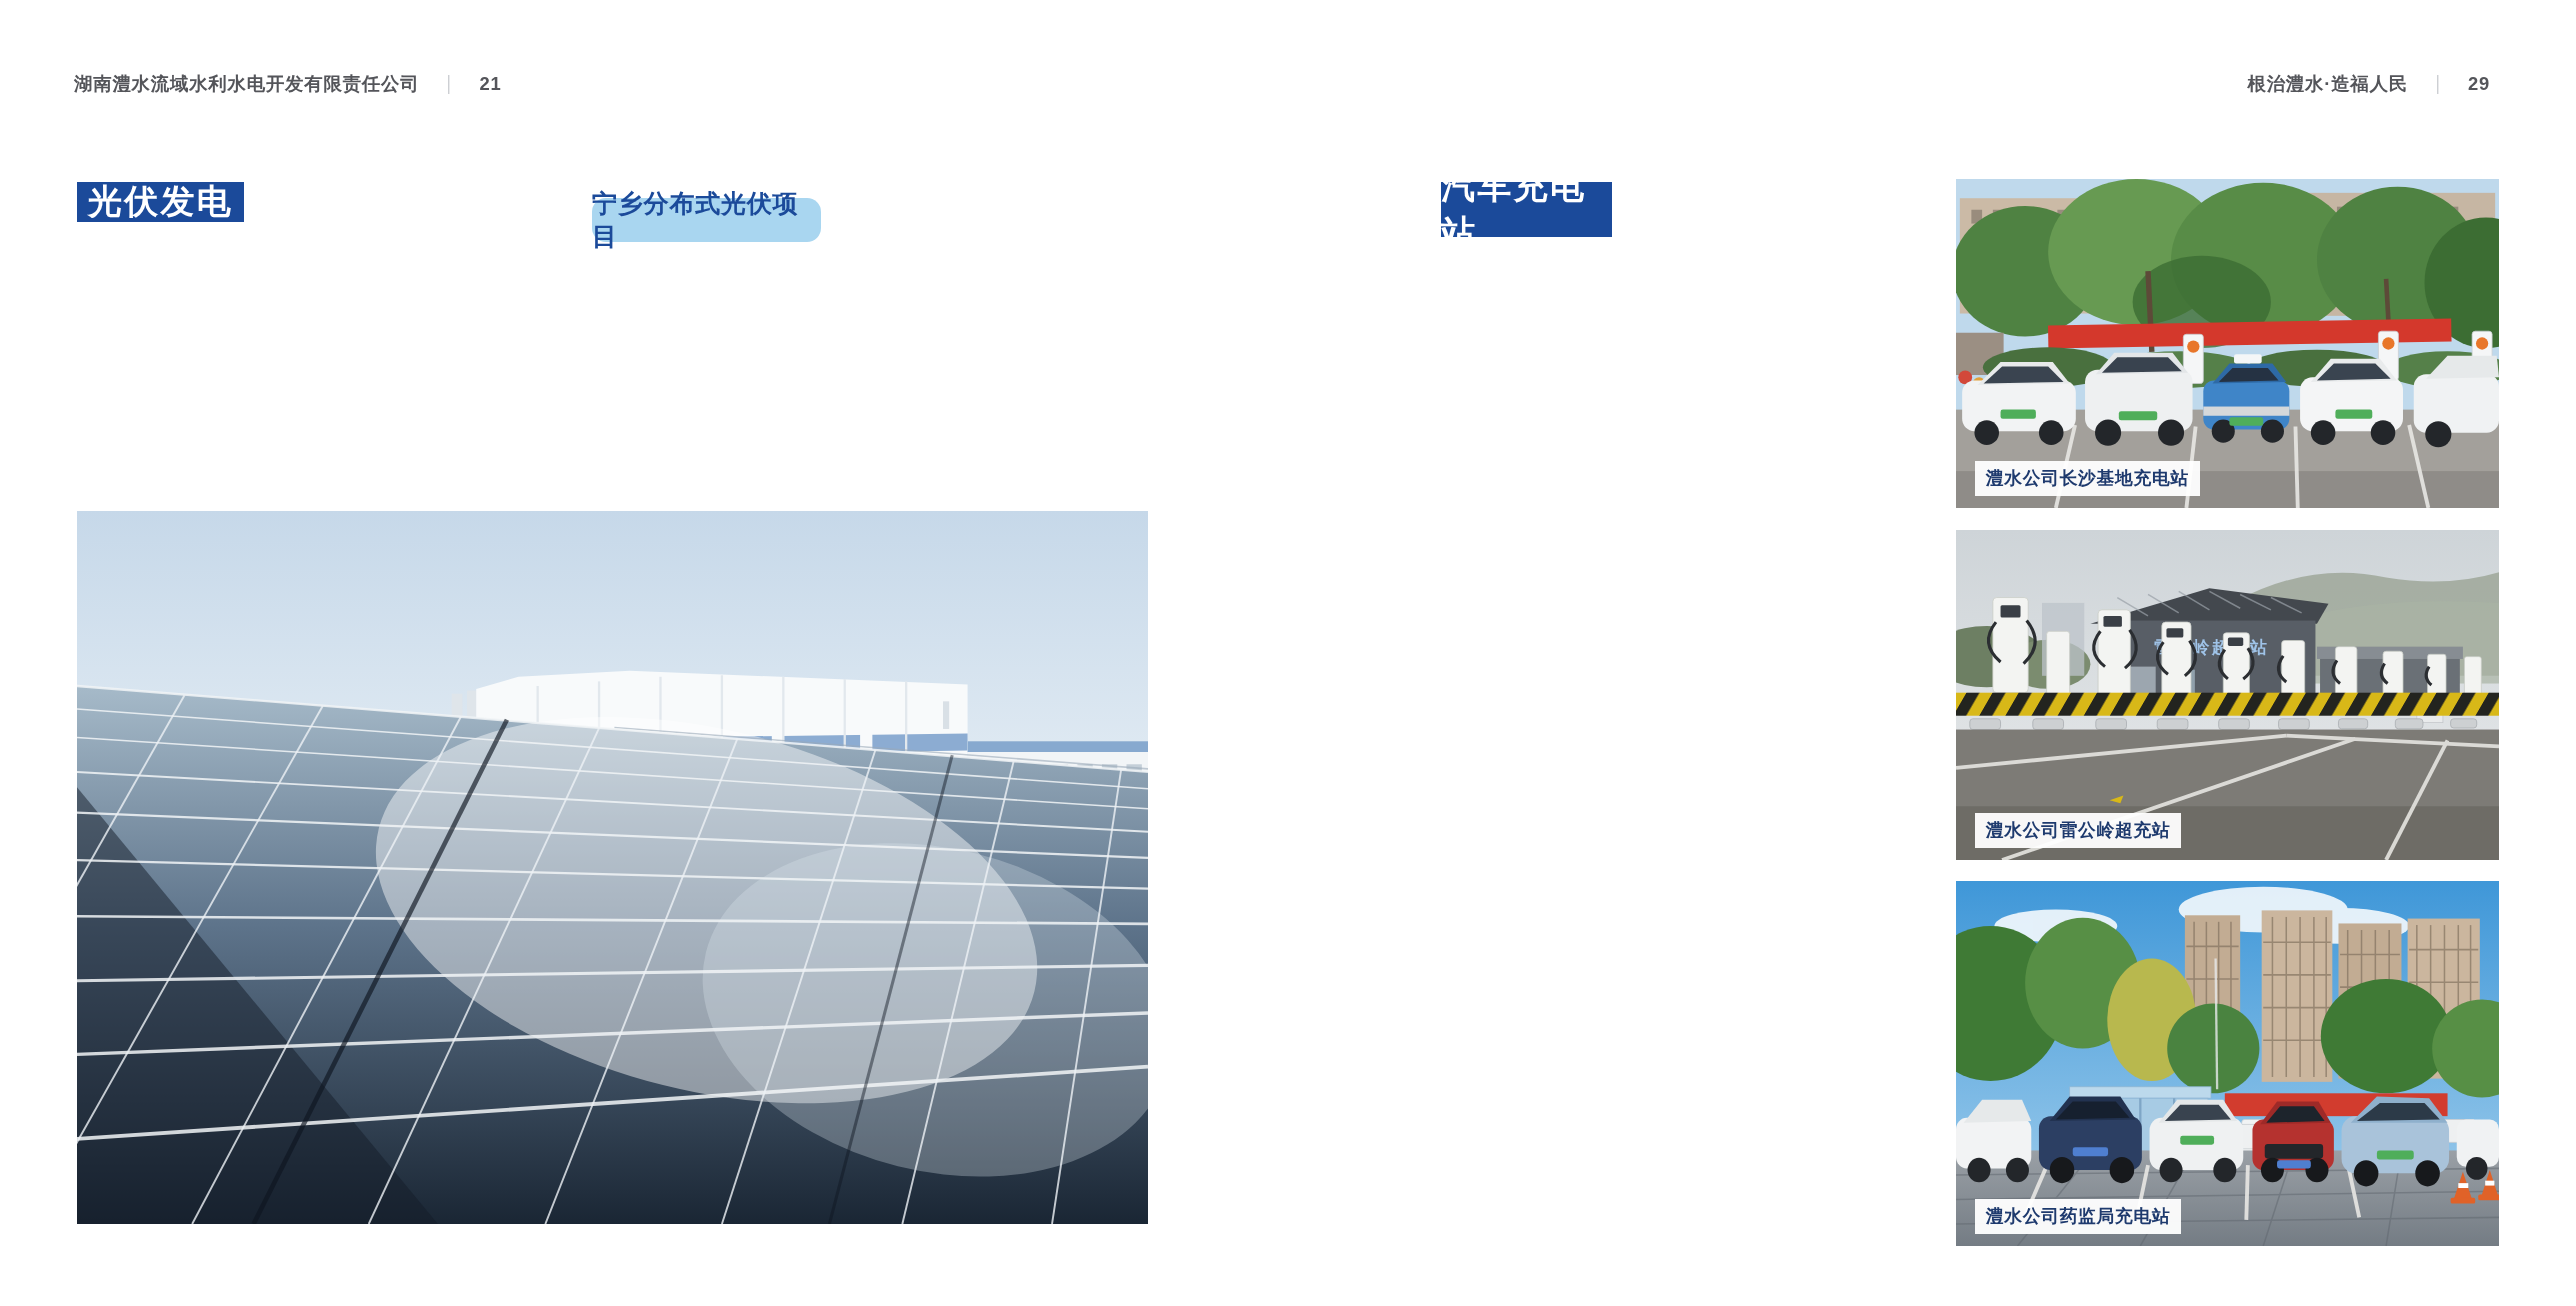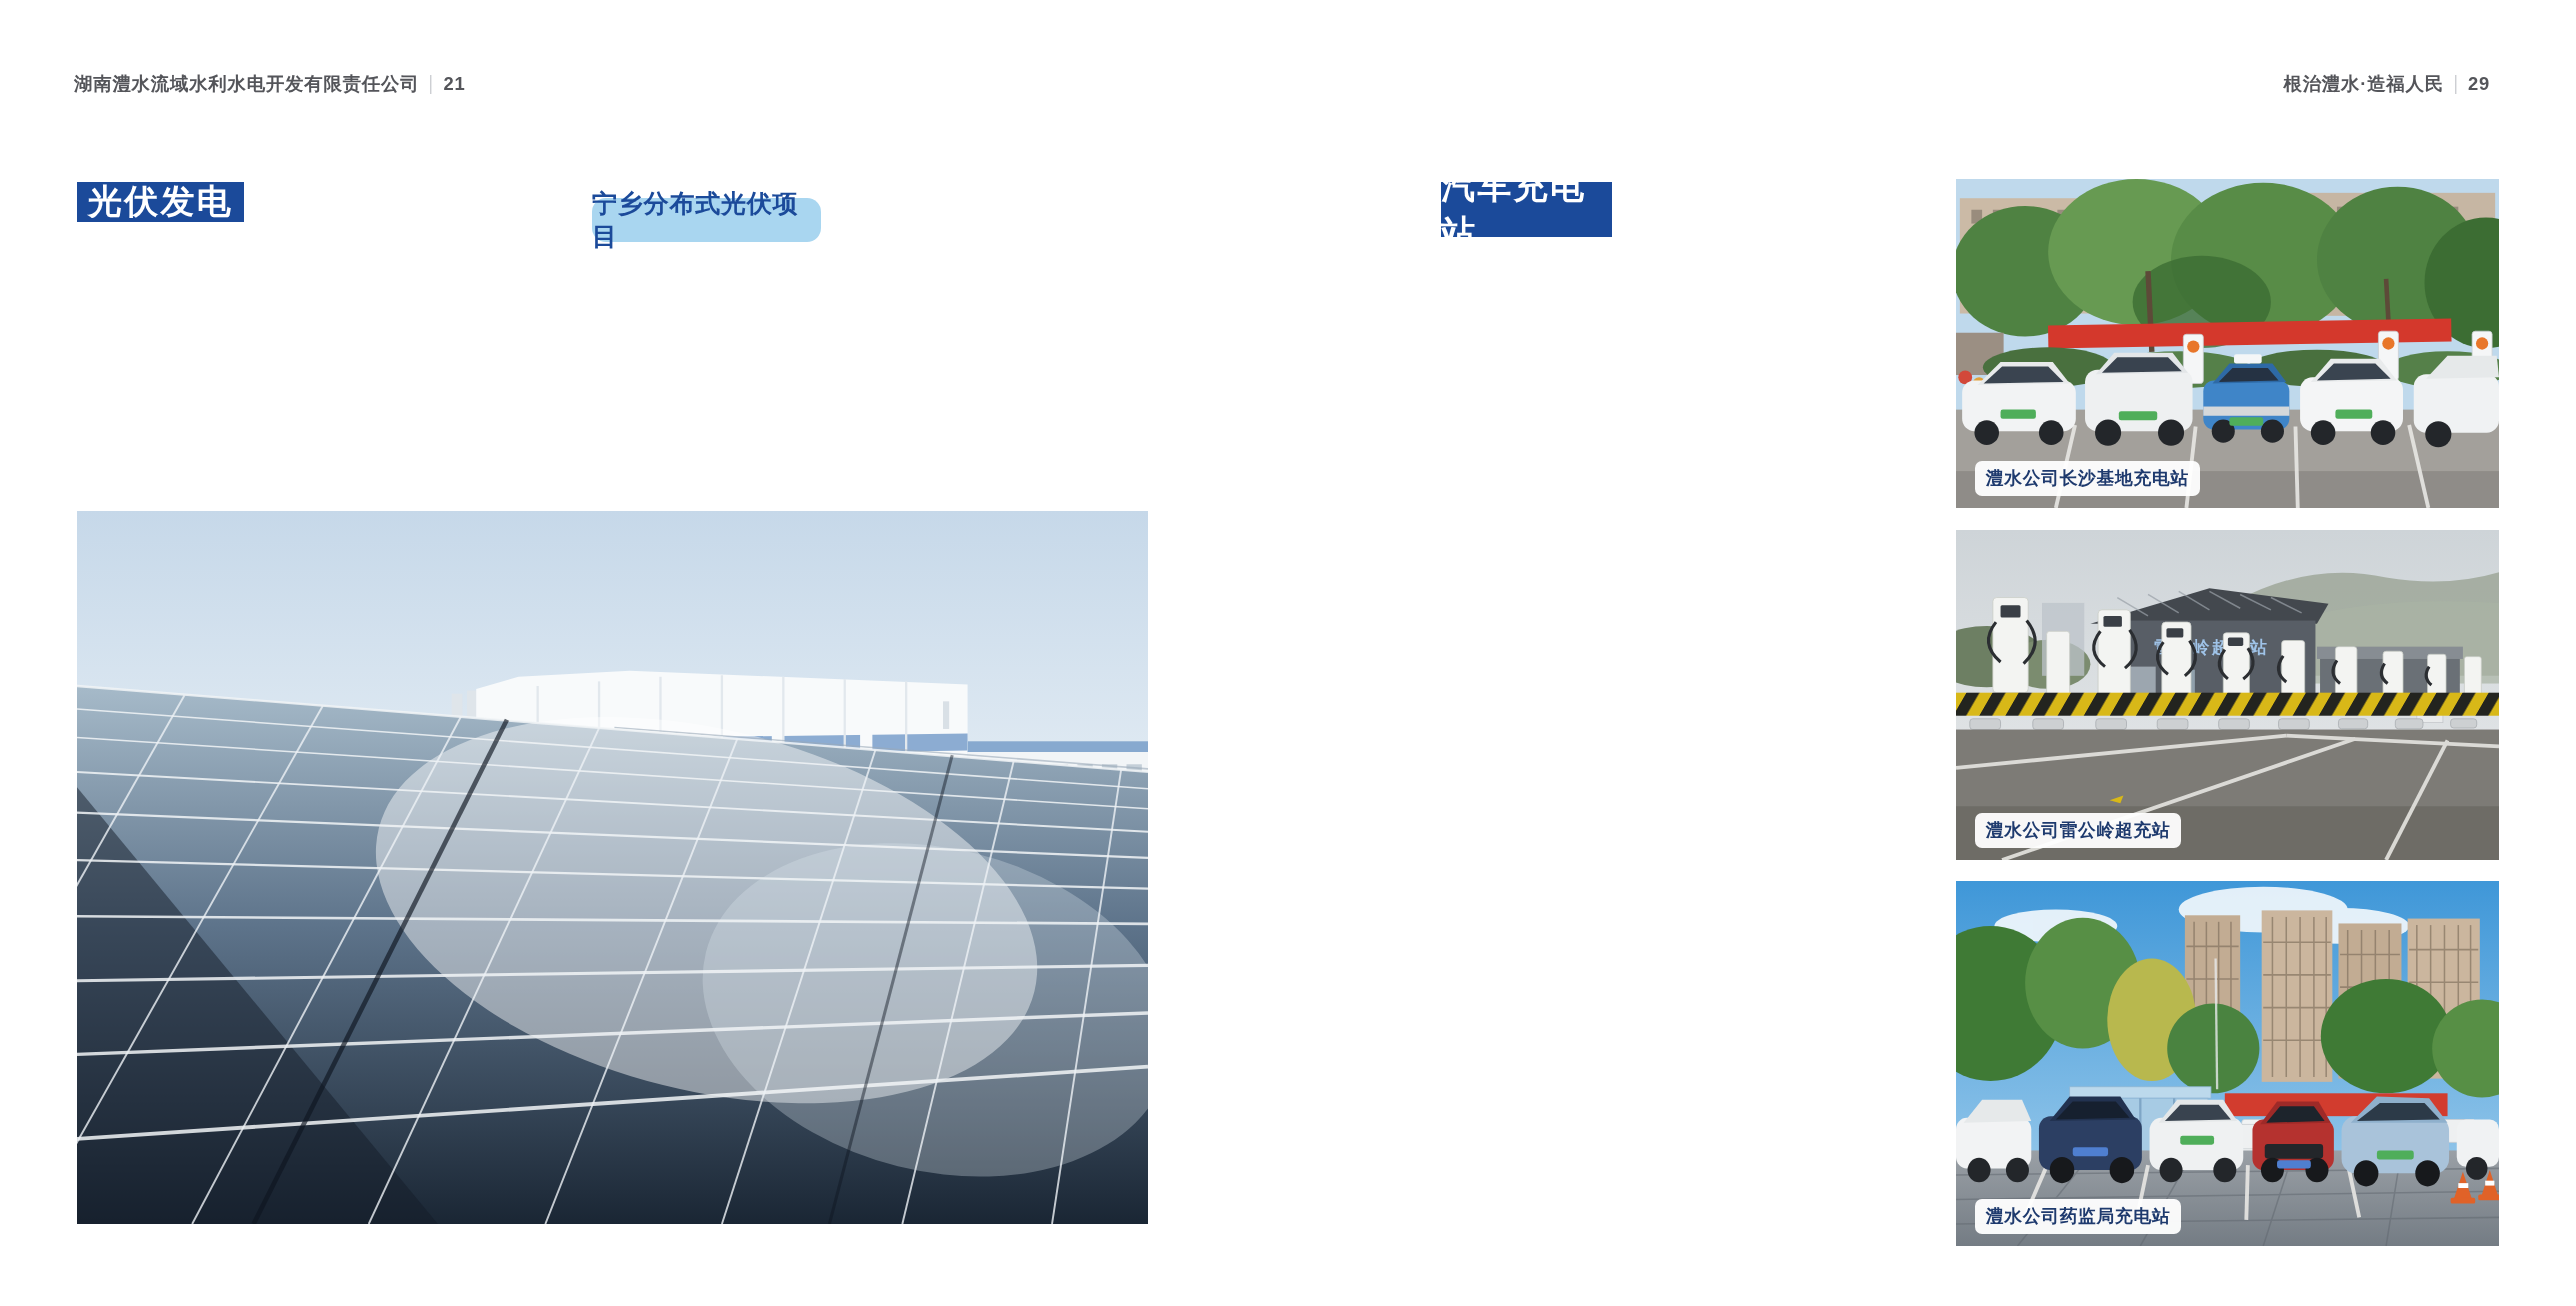--- a/index.html
+++ b/index.html
@@ -1,21 +1,21 @@
 <!DOCTYPE html>
 <html style="font-size:12.3px"><head>
 <meta charset="utf-8">
 <style>
   html,body{margin:0;padding:0;background:#ffffff;}
   .canvas{
     position:relative;width:2576px;height:1306px;background:#ffffff;
     font-family:"Liberation Sans","DejaVu Sans",sans-serif;overflow:hidden;
   }
   
-  .page-header{position:absolute;top:71px;display:flex;align-items:center;gap:9px;
+  .page-header{position:absolute;top:71px;display:flex;align-items:center;gap:27px;
     font-size:18.4px;font-weight:bold;color:#54555a;letter-spacing:0.8px;}
   .page-header .sep{color:#b9bcc2;font-weight:normal;font-size:20px;transform:scaleX(.6);}
   .page-header .pnum{color:#54555a;font-weight:bold;}
   #header-left{left:74px;}
   #header-right{right:86px;}
   
   .badge{position:absolute;background:#1b4a9a;color:#ffffff;font-weight:bold;
     font-size:34px;letter-spacing:2.3px;display:flex;align-items:center;justify-content:center;}
   #badge-pv{left:77px;top:182px;width:167px;height:40px;}
   #badge-ev{left:1441px;top:182px;width:171px;height:55px;}
@@ -30,21 +30,21 @@
   #para-ev{left:1439px;top:319px;width:407px;font-size:21px;line-height:35px;}
   
   figure.photo{position:absolute;margin:0;overflow:hidden;background:#dfe5ea;}
   figure.photo svg{display:block;width:100%;height:100%;}
   #photo-solar{left:77px;top:511px;width:1071px;height:713px;}
   #photo-cs1{left:1956px;top:179px;width:543px;height:329px;}
   #photo-cs2{left:1956px;top:530px;width:543px;height:330px;}
   #photo-cs3{left:1956px;top:881px;width:543px;height:365px;}
   .caption{position:absolute;left:19px;bottom:12.3px;background:rgba(255,255,255,.95);
     color:#1e3a6e;font-weight:bold;font-size:17.7px;letter-spacing:0.8px;
-    padding:5.4px 10.7px;white-space:nowrap;border-radius:7px;}
+    padding:5.4px 10.7px;white-space:nowrap;}
 </style>
 </head>
 <body>
 
 <div class="canvas">
 
   <div class="page-header" id="header-left">
     <span>湖南澧水流域水利水电开发有限责任公司</span>
     <span class="sep">|</span>
     <span class="pnum">21</span>

